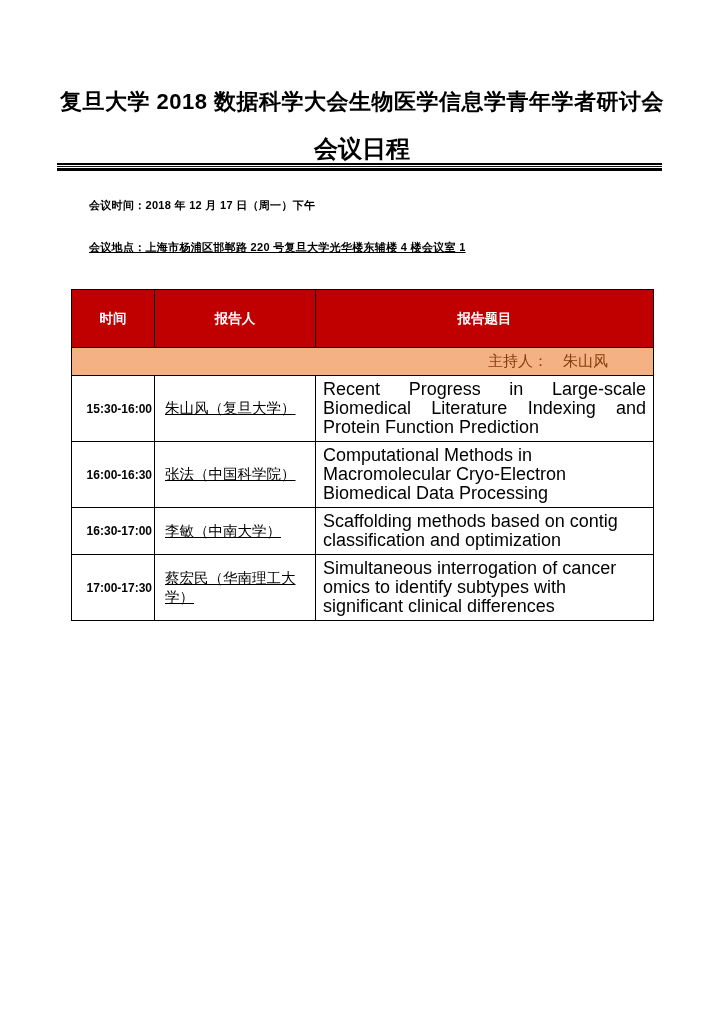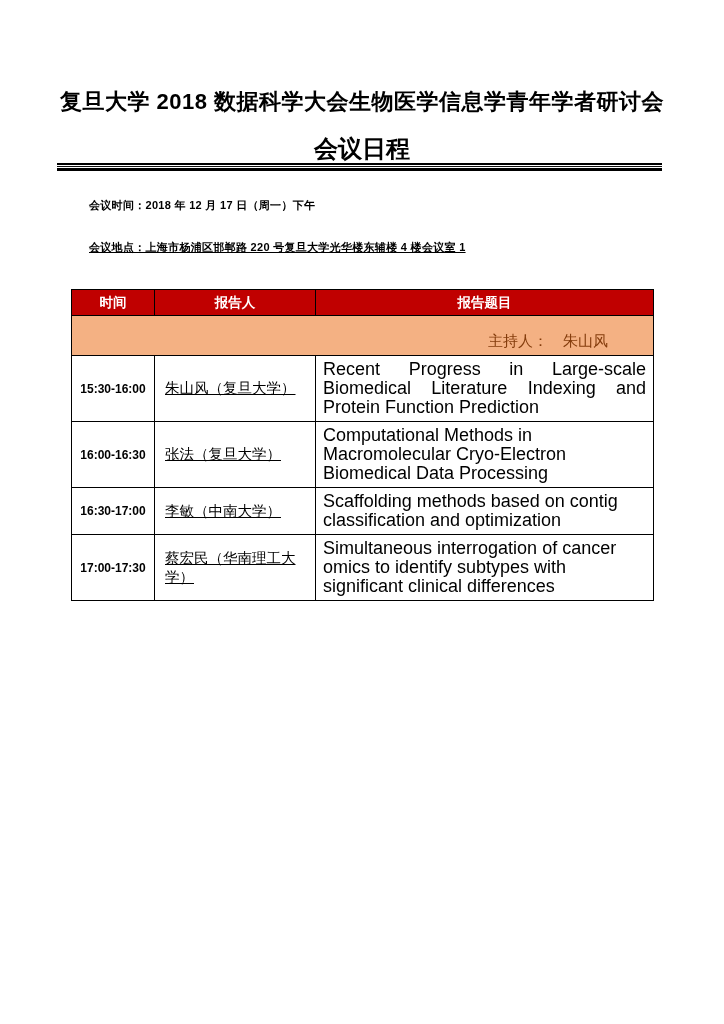--- a/index.html
+++ b/index.html
@@ -39,31 +39,31 @@
   .agenda col.c-time{width:83px;}
   .agenda col.c-speaker{width:161px;}
   .agenda col.c-title{width:338px;}
   .agenda th, .agenda td{
     border:1.5px solid var(--border,#000);
     vertical-align:middle;
   }
   .agenda thead th{
     background:var(--header-bg,#c00000);
     color:var(--header-text,#ffffff);
-    font-size:13.5px; font-weight:bold; height:25px; padding:0;
+    font-size:13.5px; font-weight:bold; height:25px; padding:16px;
     font-family:"Liberation Sans", sans-serif; text-align:center;
   }
   .moderator-row td{
     background:var(--moderator-bg,#f4b183);
     color:var(--moderator-text,#843c0c);
-    height:27px; font-size:15px; text-align:right; padding:12px 45px 0 0;
+    height:27px; font-size:15px; text-align:right; padding:0 45px 0 0;
     font-family:"Liberation Serif", serif;
   }
   .cell-time{
-    text-align:center; font-size:12px; font-weight:bold; padding:0 2px;
+    text-align:right; font-size:12px; font-weight:bold; padding:0 2px;
     font-family:"Liberation Sans", sans-serif;
   }
   .cell-speaker{
     font-size:14.5px; padding:0 4px 0 10px;
     font-family:"Liberation Serif", serif;
     text-decoration:underline;
   }
   .cell-title{
     font-size:18px; line-height:19px; padding:4px 7px;
     font-family:"Liberation Sans", sans-serif;
@@ -104,21 +104,21 @@
       <tr class="moderator-row">
         <td colspan="3">主持人：　朱山风</td>
       </tr>
       <tr class="row-1">
         <td class="cell-time">15:30-16:00</td>
         <td class="cell-speaker">朱山风（复旦大学）</td>
         <td class="cell-title justified">Recent Progress in Large-scale Biomedical Literature Indexing and Protein Function Prediction</td>
       </tr>
       <tr class="row-2">
         <td class="cell-time">16:00-16:30</td>
-        <td class="cell-speaker">张法（复旦大学）</td>
+        <td class="cell-speaker">张法（中国科学院）</td>
         <td class="cell-title">Computational Methods in Macromolecular Cryo-Electron Biomedical Data Processing</td>
       </tr>
       <tr class="row-3">
         <td class="cell-time">16:30-17:00</td>
         <td class="cell-speaker">李敏（中南大学）</td>
         <td class="cell-title">Scaffolding methods based on contig classification and optimization</td>
       </tr>
       <tr class="row-4">
         <td class="cell-time">17:00-17:30</td>
         <td class="cell-speaker">蔡宏民（华南理工大学）</td>

